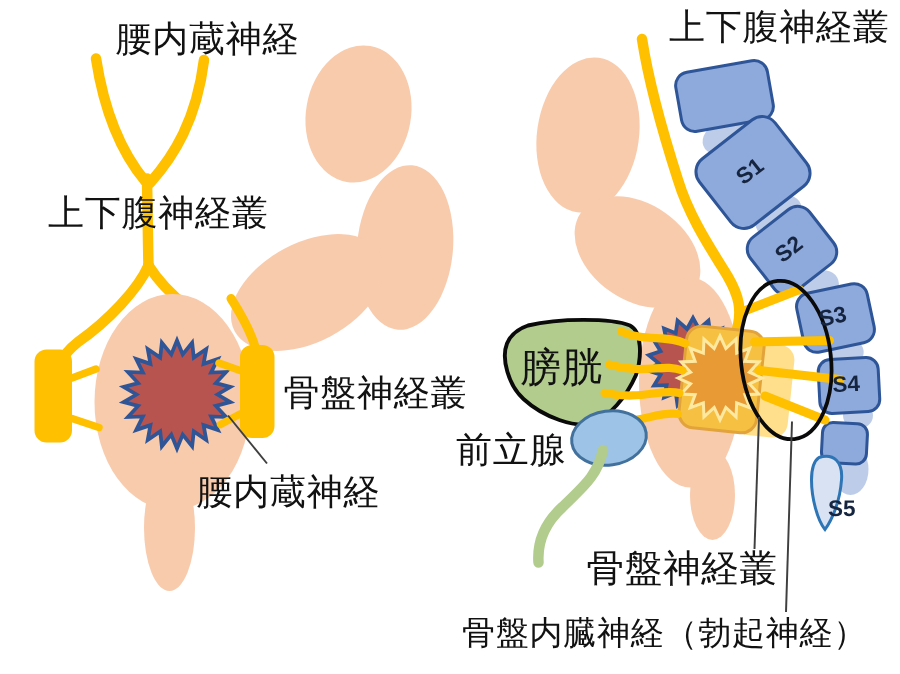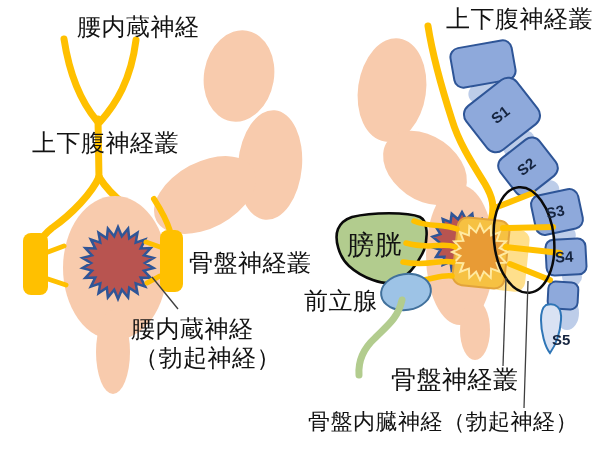--- a/index.html
+++ b/index.html
@@ -123,21 +123,20 @@
 
       <path d="M506,278 L503,366" stroke="#3f3f3f" stroke-width="1.3" fill="none"></path>
       <path d="M528,281 L524,408" stroke="#3f3f3f" stroke-width="1.3" fill="none"></path>
     </g>
   </svg>
 
   <div class="lbl lbl-24" style="left:77px;top:14px;">腰内蔵神経</div>
   <div class="lbl lbl-24" style="left:32px;top:130px;">上下腹神経叢</div>
   <div class="lbl lbl-24" style="left:189px;top:250px;">骨盤神経叢</div>
   <div class="lbl lbl-24" style="left:131px;top:316px;">腰内蔵神経</div>
-  <div class="lbl lbl-24" style="left:134px;top:345px;">（勃起神経）</div>
 
   <div class="lbl lbl-24" style="left:446px;top:6px;">上下腹神経叢</div>
   <div class="lbl lbl-27" style="left:347px;top:231px;">膀胱</div>
   <div class="lbl lbl-24" style="left:304px;top:288px;">前立腺</div>
   <div class="lbl lbl-25" style="left:391px;top:366px;">骨盤神経叢</div>
   <div class="lbl lbl-22" style="left:308px;top:410px;">骨盤内臓神経（勃起神経）</div>
 
   <div class="vlabel" style="left:491px;top:106px;transform:rotate(-38deg);">S1</div>
   <div class="vlabel" style="left:517px;top:158px;transform:rotate(-38deg);">S2</div>
   <div class="vlabel" style="left:546px;top:203px;transform:rotate(-12deg);">S3</div>

